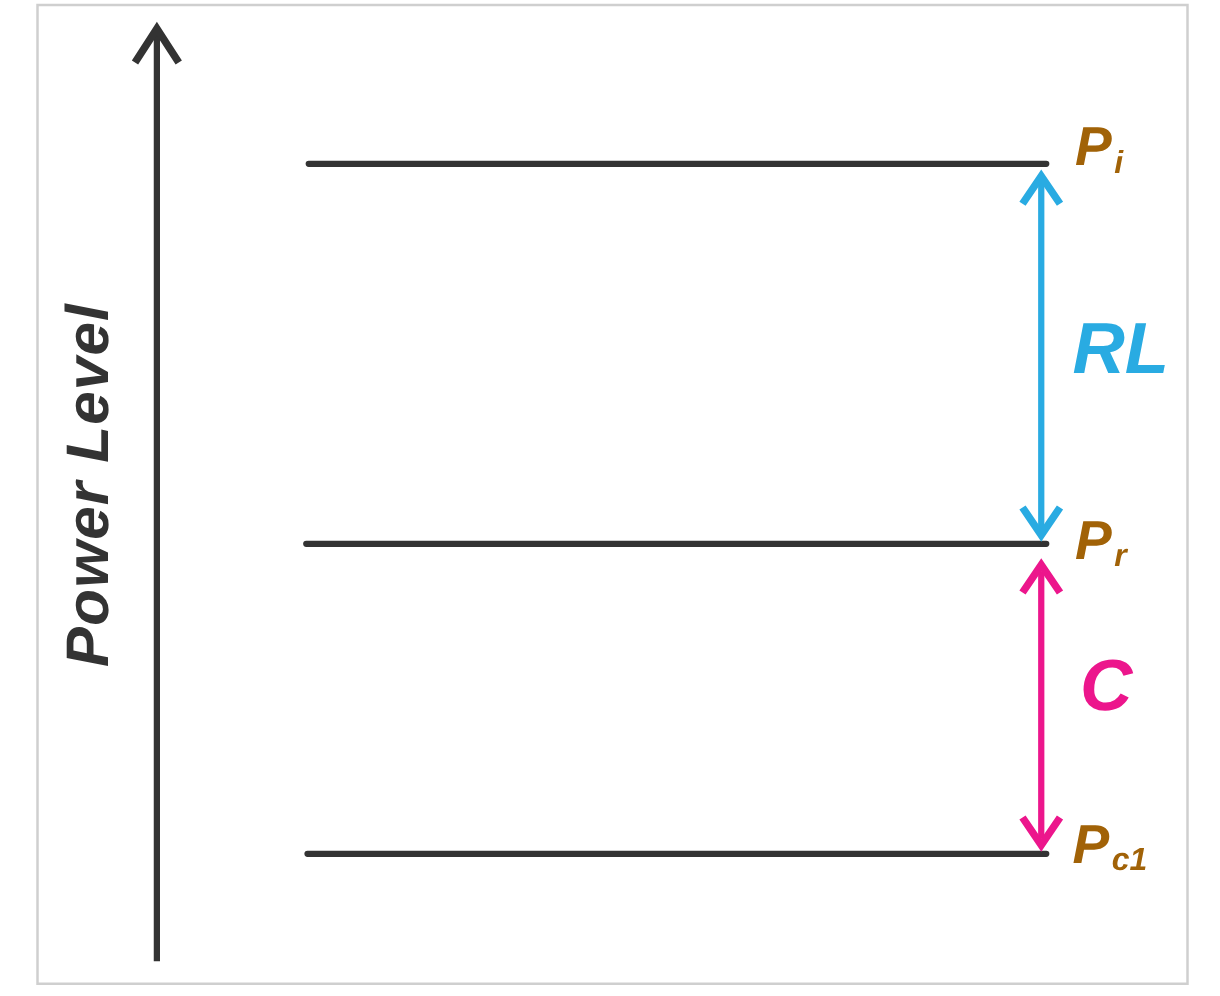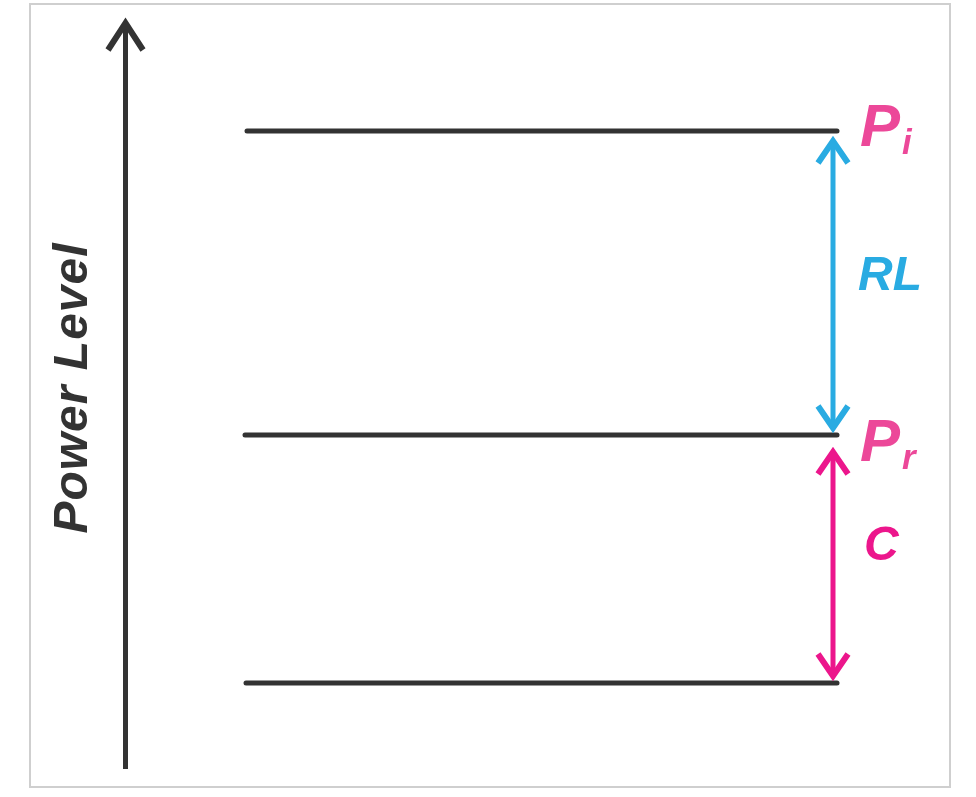--- a/index.html
+++ b/index.html
@@ -34,41 +34,41 @@
     font-weight: 700;
     font-size: 48px;
     line-height: 52px;
     color: #333333;
     letter-spacing: 1px;
   }
   .lvl-label {
     position: absolute;
     font-style: italic;
     font-weight: 700;
-    font-size: 60px;
+    font-size: 44px;
     line-height: 1;
-    color: #ec4899;
+    color: #a16207;
     white-space: nowrap;
   }
   .lvl-label sub {
     font-size: 0.58em;
     font-style: italic;
     vertical-align: baseline;
     position: relative;
     top: 0.22em;
     margin-left: 2px;
   }
   .lvl-pi  { left: 860px; top: 96px;  }
   .lvl-pr  { left: 860px; top: 399px; margin-top: 12px; }
   .lvl-pc1 { left: 858px; top: 654px; }
   .ann-label {
     position: absolute;
     font-style: italic;
     font-weight: 700;
-    font-size: 48px;
+    font-size: 58px;
     line-height: 1;
     white-space: nowrap;
   }
   .ann-rl { color: #29ABE2; left: 858px; top: 250px; }
   .ann-c  { color: #EC168C; left: 864px; top: 520px; }
 </style>
 </head>
 <body>
 
 <div class="canvas">
@@ -100,17 +100,20 @@
   </svg>
 
   <div class="axis-label">Power Level</div>
 
   <div class="lvl-label lvl-pi">
     <span>P</span><sub>i</sub>
   </div>
   <div class="lvl-label lvl-pr">
     <span>P</span><sub>r</sub>
   </div>
+  <div class="lvl-label lvl-pc1">
+    <span>P</span><sub>c1</sub>
+  </div>
 
   <div class="ann-label ann-rl">RL</div>
   <div class="ann-label ann-c">C</div>
 
 </div>
 
 </body></html>

